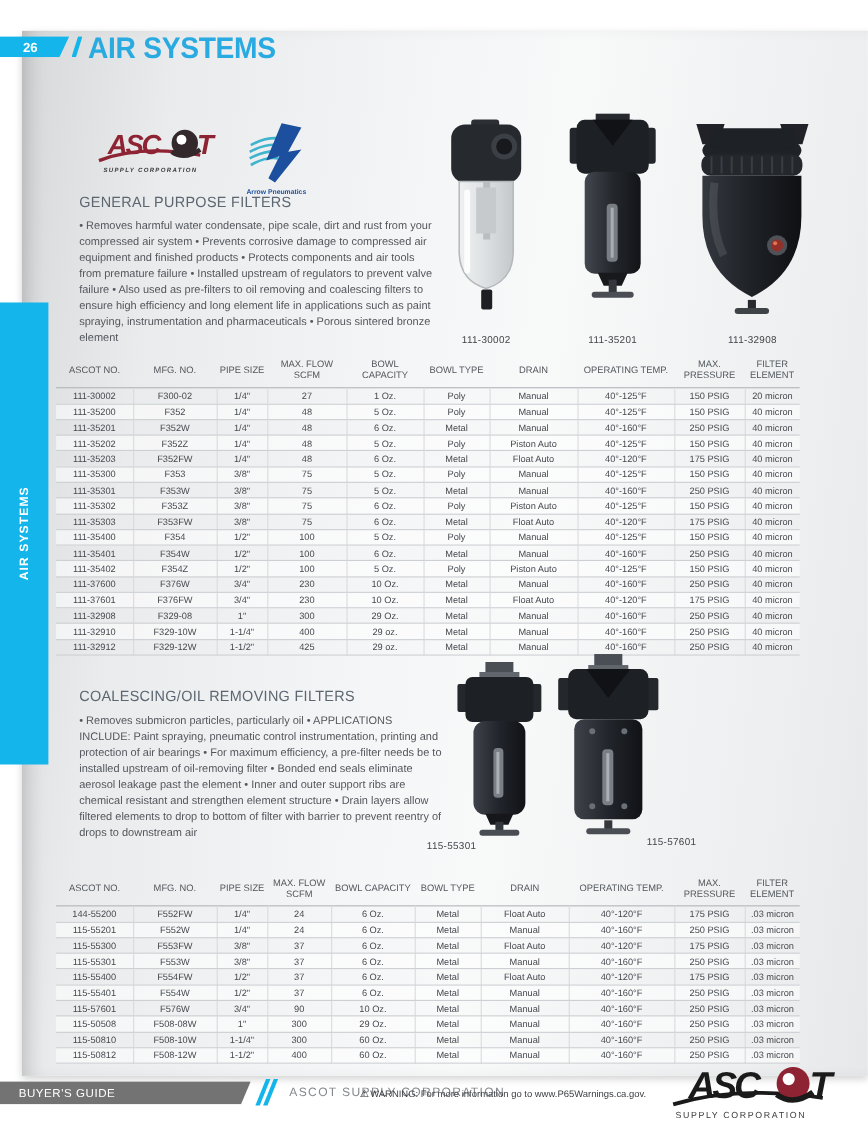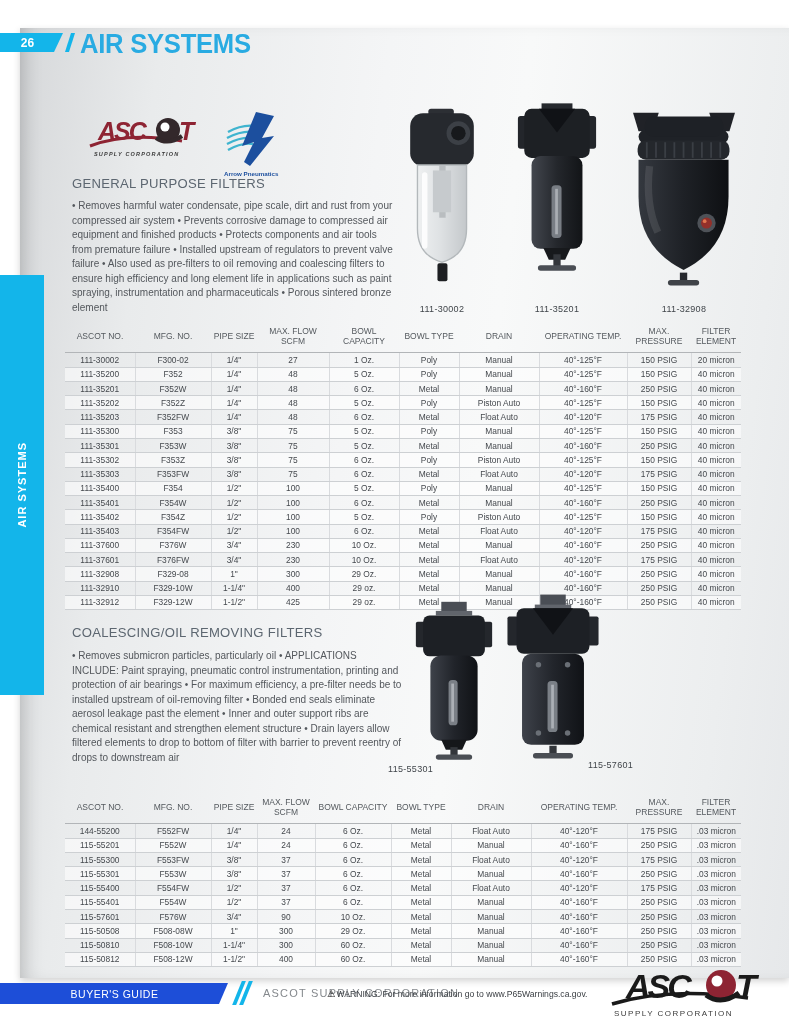--- a/index.html
+++ b/index.html
@@ -36,36 +36,36 @@
   .sec-desc{position:absolute;font-size:10px;line-height:1.45;color:#53575c;}
 
   
   .products1{position:absolute;left:392px;top:86px;width:354px;display:flex;justify-content:space-between;}
   .products1 .prod{display:flex;flex-direction:column;align-items:center;justify-content:flex-end;height:228px;}
   .products1 .prod .small-label{margin-top:5px;}
   .products2 .prod{position:absolute;}
   .p2-label{position:absolute;font-size:9px;color:#40454a;letter-spacing:.3px;}
 
   
-  .cat-table{position:absolute;left:65px;border-collapse:collapse;table-layout:fixed;width:676px;
+  .cat-table{position:absolute;left:51px;border-collapse:collapse;table-layout:fixed;width:676px;
     font-size:8.4px;color:#45494e;}
   .cat-table th{font-weight:400;color:#54595e;font-size:8.5px;line-height:1.2;text-align:center;
     padding:4px 2px 6px;border-bottom:1px solid #b2b5b8;vertical-align:middle;}
   .cat-table td{text-align:center;padding:1.6px 2px;line-height:1.2;
     border-bottom:1px solid #cdd0d3;border-left:1px solid #d9dbde;border-right:1px solid #d9dbde;}
   .cat-table td:first-child{border-left:none;}
   .cat-table td:last-child{border-right:none;margin-top:25px;}
   .cat-table tbody tr:nth-child(even){background:rgba(255,255,255,.55);}
   #table1{top:322px;}
   #table2{top:793px;}
 
   
-  .footer-bar{position:absolute;left:0;top:983px;width:228px;height:21px;background:#1d4ed8;
+  .footer-bar{position:absolute;left:0;top:983px;width:228px;height:21px;background:#737373;
     clip-path:polygon(0 0,100% 0,calc(100% - 9px) 100%,0 100%);
-    display:flex;align-items:center;justify-content:center;padding-right:16px;box-sizing:border-box;
+    display:flex;align-items:center;justify-content:flex-start;padding-right:16px;box-sizing:border-box;
     color:#fff;font-size:10.5px;letter-spacing:.5px;padding-left:17px;}
   .slashes{position:absolute;left:237px;top:981px;display:flex;gap:3px;}
   .slashes i{display:block;width:4px;height:24px;background:#13b5ea;transform:skewX(-22deg);}
   .footer-company{position:absolute;left:263px;top:987px;font-size:11px;color:#85898d;letter-spacing:1.2px;white-space:nowrap;}
   .warning{position:absolute;left:327px;top:988px;font-size:8.6px;color:#3c4045;white-space:nowrap;}
   .warning .tri{color:#1a1a1a;font-size:9.5px;margin-right:1px;}
   .warning b{font-weight:normal;text-align:center;}
   .footer-logo{position:absolute;left:608px;top:962px;}
 </style>
 </head>
@@ -355,32 +355,20 @@
           <td>1/2"</td>
           <td>100</td>
           <td>5 Oz.</td>
           <td>Poly</td>
           <td>Piston Auto</td>
           <td>40°-125°F</td>
           <td>150 PSIG</td>
           <td>40 micron</td>
         </tr>
         <tr>
-          <td>111-35403</td>
-          <td>F354FW</td>
-          <td>1/2"</td>
-          <td>100</td>
-          <td>6 Oz.</td>
-          <td>Metal</td>
-          <td>Float Auto</td>
-          <td>40°-120°F</td>
-          <td>175 PSIG</td>
-          <td>40 micron</td>
-        </tr>
-        <tr>
           <td>111-37600</td>
           <td>F376W</td>
           <td>3/4"</td>
           <td>230</td>
           <td>10 Oz.</td>
           <td>Metal</td>
           <td>Manual</td>
           <td>40°-160°F</td>
           <td>250 PSIG</td>
           <td>40 micron</td>

